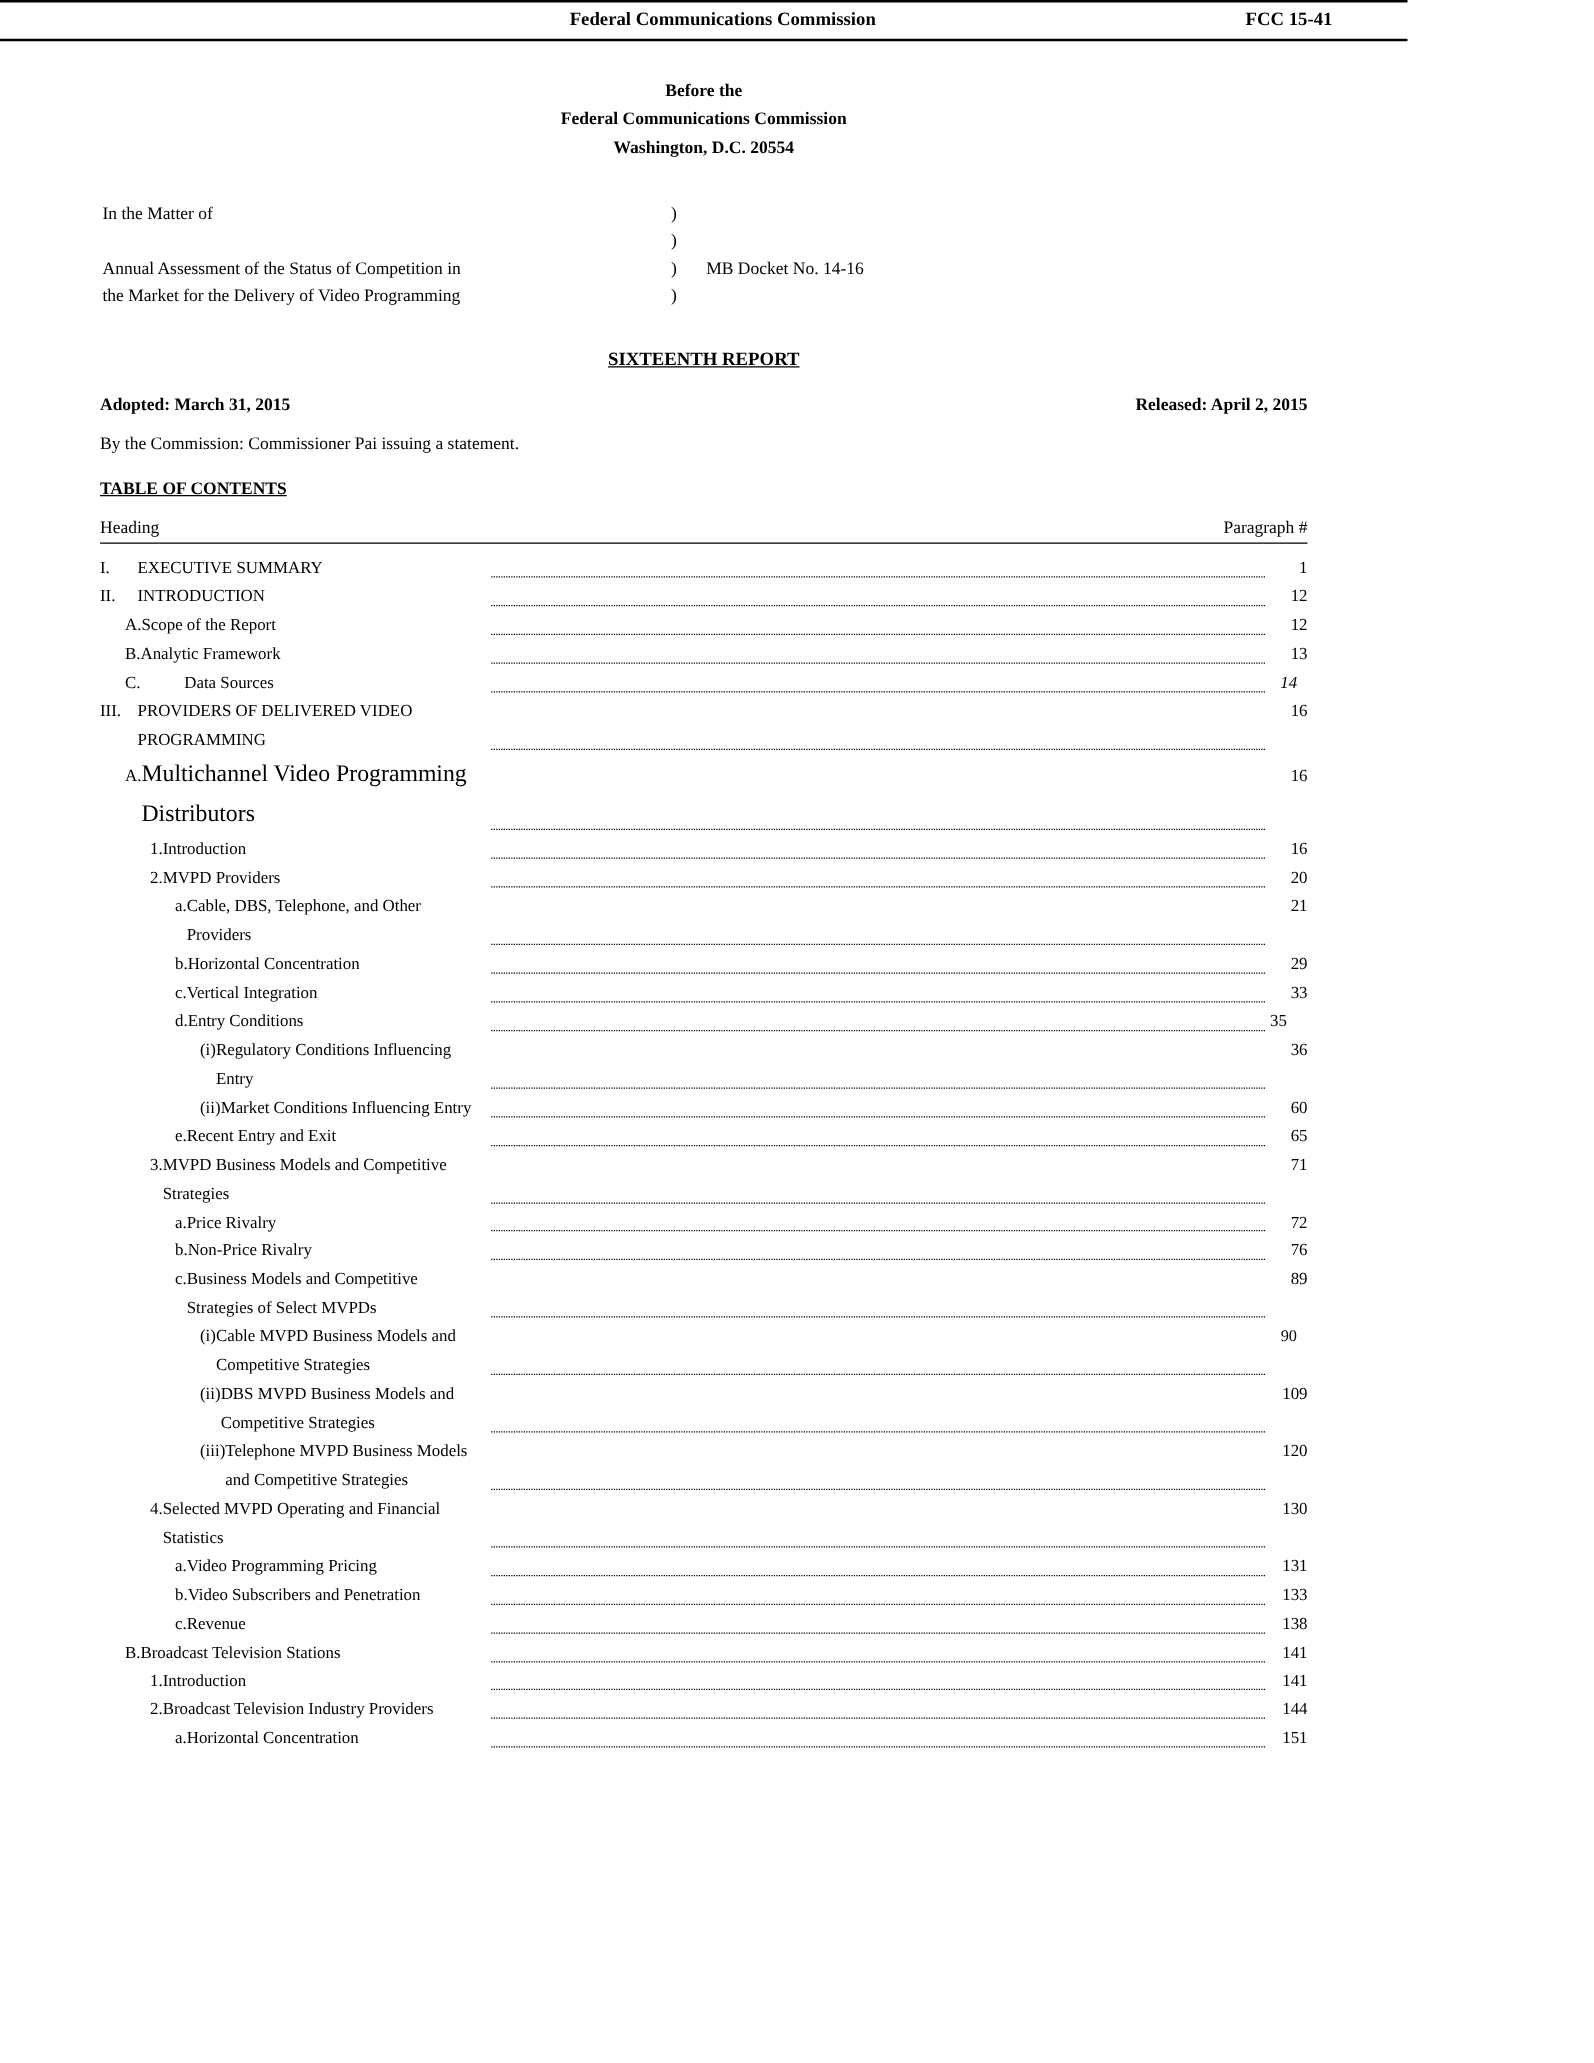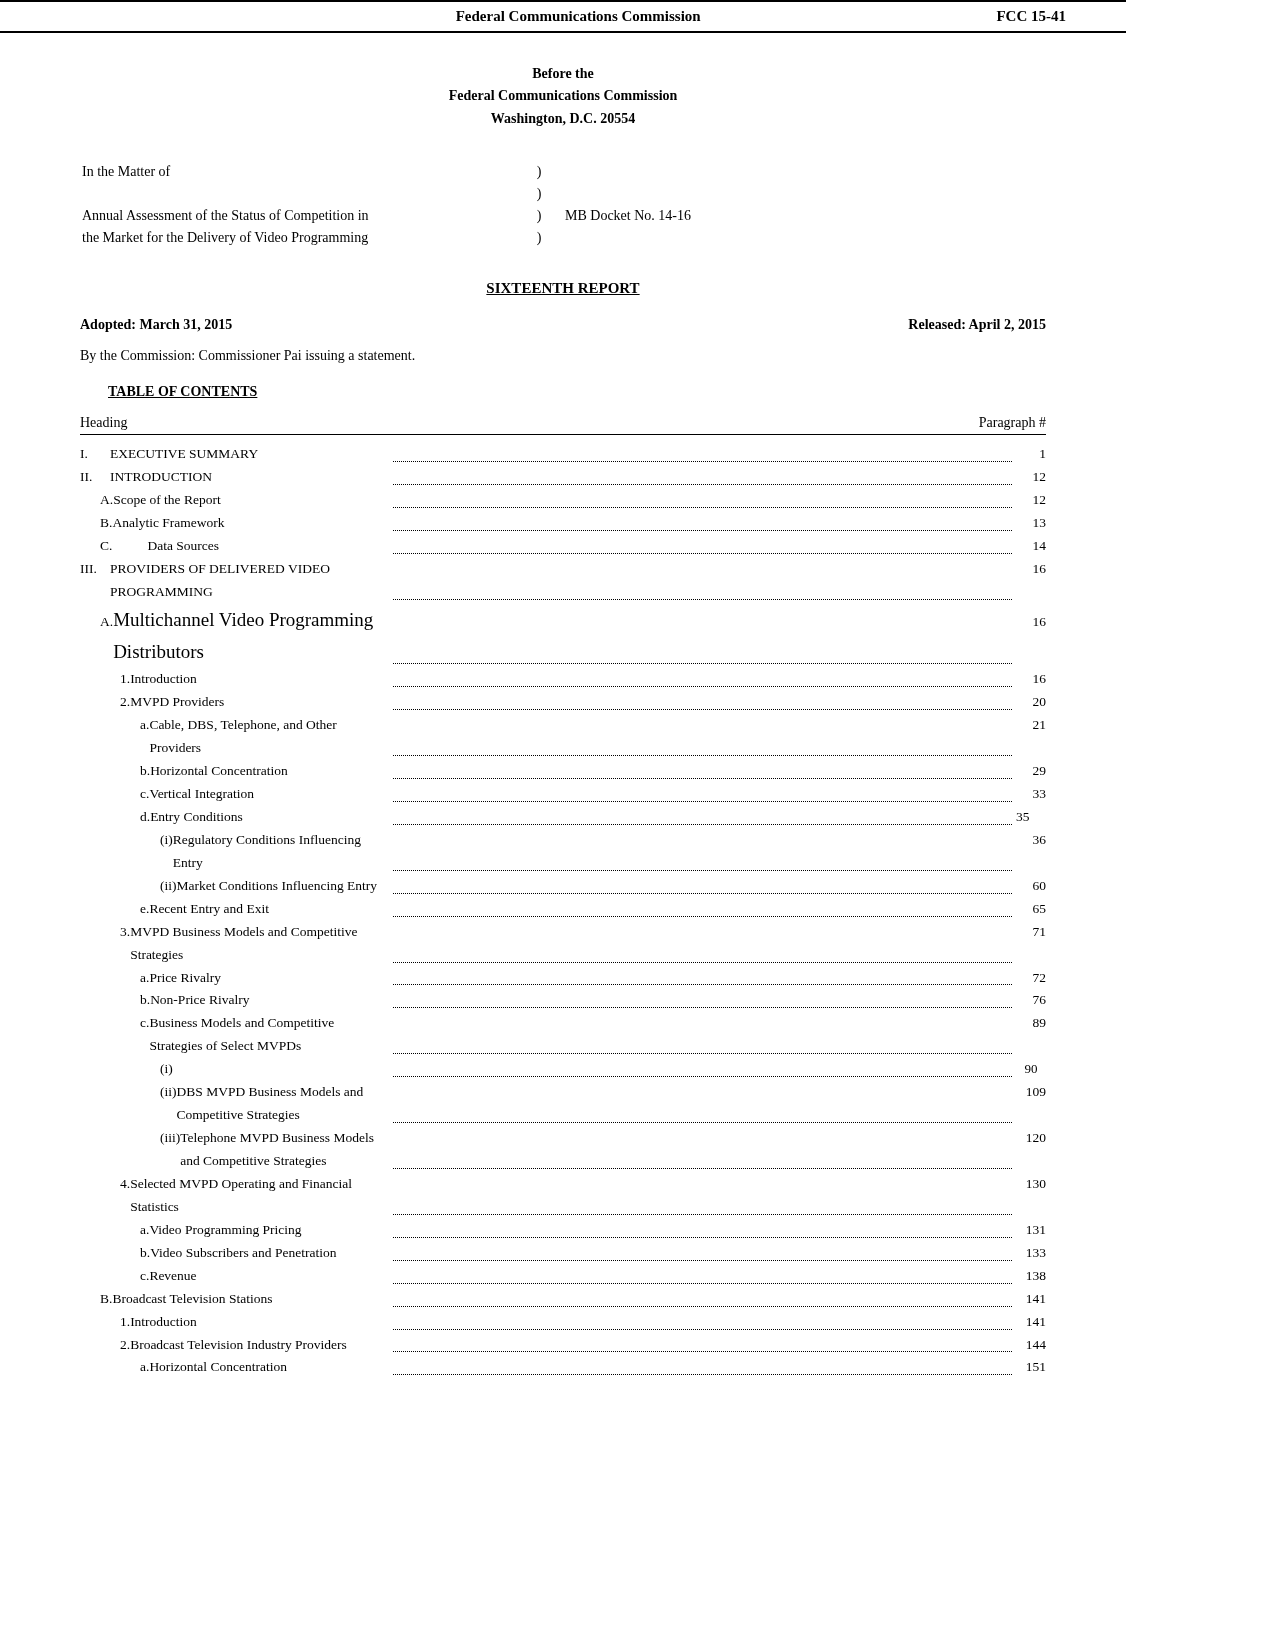--- a/index.html
+++ b/index.html
@@ -92,21 +92,20 @@
     }
     .by-commission {
       margin-bottom: 20px;
       font-size: 14px;
     }
     .toc-title {
       font-weight: bold;
       font-size: 14px;
       text-decoration: underline;
       margin-bottom: 15px;
-      margin-left: 28px;
     }
     .toc-heading-row {
       display: flex;
       justify-content: space-between;
       margin-bottom: 8px;
       border-bottom: 1px solid #000;
       padding-bottom: 3px;
     }
     .toc-heading-label {
       font-size: 14px;
@@ -216,21 +215,21 @@
     </div>
     <span style="flex:2; border-bottom: 1px dotted #000; height:1px; margin:0 4px 4px 4px; display:inline-block; min-width:40px; align-self:flex-end;"></span>
     <span style="min-width:30px; text-align:right; font-size:13.5px;">13</span>
   </div>
         <div class="toc-entry">
     <div class="toc-entry-left" style="display:flex; align-items:baseline; flex:1;">
       <span style="min-width:30px; padding-left:20px; font-size:13.5px;">C.</span>
       <span style="flex:1; font-size:13.5px;margin-left:35px;">Data Sources</span>
     </div>
     <span style="flex:2; border-bottom: 1px dotted #000; height:1px; margin:0 4px 4px 4px; display:inline-block; min-width:40px; align-self:flex-end;"></span>
-    <span style="min-width:30px; text-align:right; font-size:13.5px;">14</span>
+    <span style="min-width:30px; text-align:center; font-size:13.5px;font-style:italic;">14</span>
   </div>
         <div class="toc-entry">
     <div class="toc-entry-left" style="display:flex; align-items:baseline; flex:1;">
       <span style="min-width:30px; padding-left:0px; font-size:13.5px;">III.</span>
       <span style="flex:1; font-size:13.5px;">PROVIDERS OF DELIVERED VIDEO PROGRAMMING</span>
     </div>
     <span style="flex:2; border-bottom: 1px dotted #000; height:1px; margin:0 4px 4px 4px; display:inline-block; min-width:40px; align-self:flex-end;"></span>
     <span style="min-width:30px; text-align:right; font-size:13.5px;">16</span>
   </div>
         <div class="toc-entry">
@@ -341,20 +340,21 @@
     <div class="toc-entry-left" style="display:flex; align-items:baseline; flex:1;">
       <span style="min-width:30px; padding-left:60px; font-size:13.5px;">c.</span>
       <span style="flex:1; font-size:13.5px;">Business Models and Competitive Strategies of Select MVPDs</span>
     </div>
     <span style="flex:2; border-bottom: 1px dotted #000; height:1px; margin:0 4px 4px 4px; display:inline-block; min-width:40px; align-self:flex-end;"></span>
     <span style="min-width:30px; text-align:right; font-size:13.5px;">89</span>
   </div>
         <div class="toc-entry">
     <div class="toc-entry-left" style="display:flex; align-items:baseline; flex:1;">
       <span style="min-width:30px; padding-left:80px; font-size:13.5px;">(i)</span>
+      <span style="flex:1; font-size:13.5px;">Cable MVPD Business Models and Competitive Strategies</span>
     </div>
     <span style="flex:2; border-bottom: 1px dotted #000; height:1px; margin:0 4px 4px 4px; display:inline-block; min-width:40px; align-self:flex-end;"></span>
     <span style="min-width:30px; text-align:center; font-size:13px;">90</span>
   </div>
         <div class="toc-entry">
     <div class="toc-entry-left" style="display:flex; align-items:baseline; flex:1;">
       <span style="min-width:30px; padding-left:80px; font-size:13.5px;">(ii)</span>
       <span style="flex:1; font-size:13.5px;">DBS MVPD Business Models and Competitive Strategies</span>
     </div>
     <span style="flex:2; border-bottom: 1px dotted #000; height:1px; margin:0 4px 4px 4px; display:inline-block; min-width:40px; align-self:flex-end;"></span>

